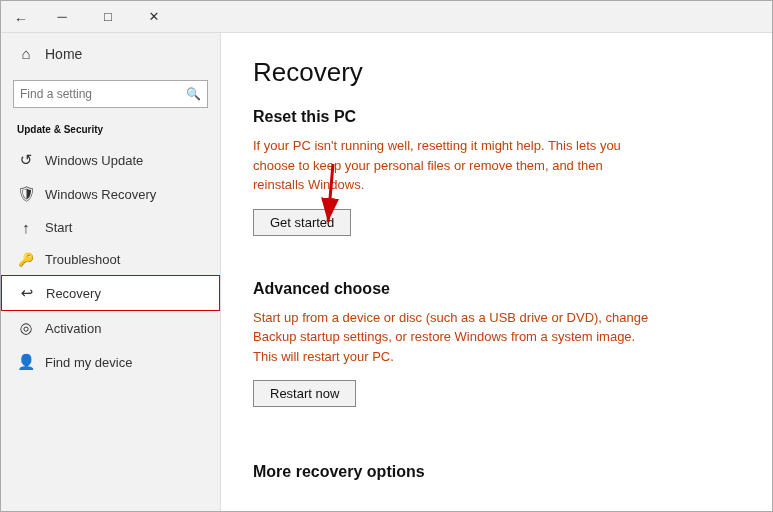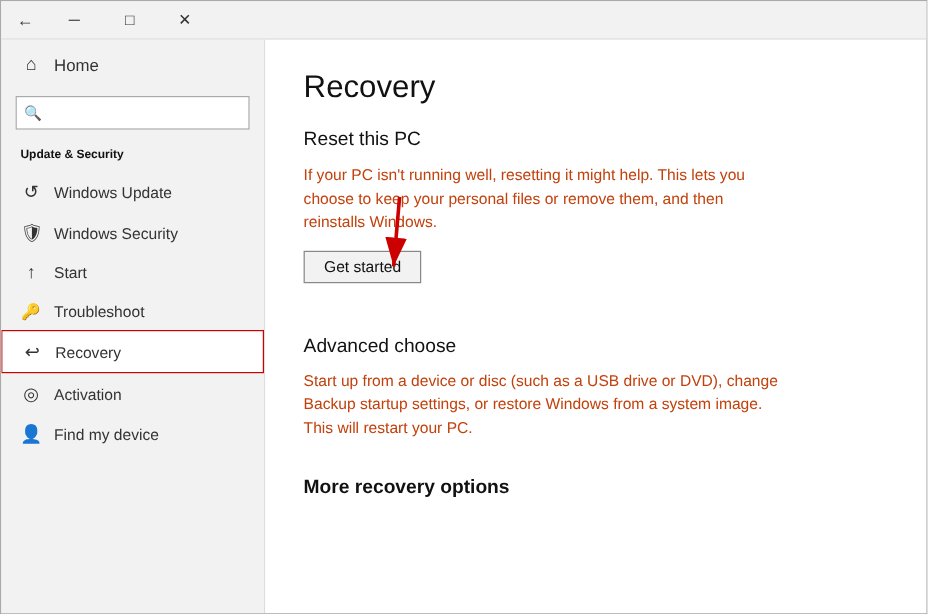--- a/index.html
+++ b/index.html
@@ -136,21 +136,21 @@
       overflow-y: auto;
     }
     .main-title {
       font-size: 26px;
       font-weight: 300;
       color: #111;
       margin-bottom: 20px;
     }
     .section-title {
       font-size: 16px;
-      font-weight: 400;
+      font-weight: 700;
       color: #111;
       margin-bottom: 10px;
     }
     .section-desc {
       font-size: 13px;
       color: #c2410c;
       line-height: 1.5;
       margin-bottom: 14px;
       max-width: 400px;
     }
@@ -206,31 +206,32 @@
   </div>
 
   <div class="content-area">
 
     <div class="sidebar">
       <div class="sidebar-home">
         <span class="sidebar-item-icon">⌂</span>
         <span>Home</span>
       </div>
       <div class="sidebar-search">
+        <input type="text" placeholder="Find a setting" style="">
         <span class="sidebar-search-icon">🔍</span>
       </div>
       <div class="sidebar-section-title">Update &amp; Security</div>
 
       <div class="sidebar-item">
         <span class="sidebar-item-icon">↺</span>
         <span>Windows Update</span>
       </div>
       <div class="sidebar-item">
         <span class="sidebar-item-icon">🛡</span>
-        <span>Windows Security</span>
+        <span>Windows Recovery</span>
       </div>
       <div class="sidebar-item">
         <span class="sidebar-item-icon">↑</span>
         <span>Start</span>
       </div>
       <div class="sidebar-item">
         <span class="sidebar-item-icon" style="font-size:13px;">🔑</span>
         <span>Troubleshoot</span>
       </div>
       <div class="sidebar-item active">
@@ -264,18 +265,19 @@
               </marker>
             </defs>
             <line x1="20" y1="10" x2="15" y2="68" stroke="#c00" stroke-width="3" marker-end="url(#arrowhead)"></line>
           </svg>
         </div>
       </div>
 
       <div class="section">
         <div class="section-title">Advanced choose</div>
         <div class="section-desc">Start up from a device or disc (such as a USB drive or DVD), change Backup startup settings, or restore Windows from a system image. This will restart your PC.</div>
+        <button class="btn-outline">Restart now</button>
       </div>
 
       <div class="more-options">More recovery options</div>
     </div>
   </div>
 </div>
 
 </body></html>

